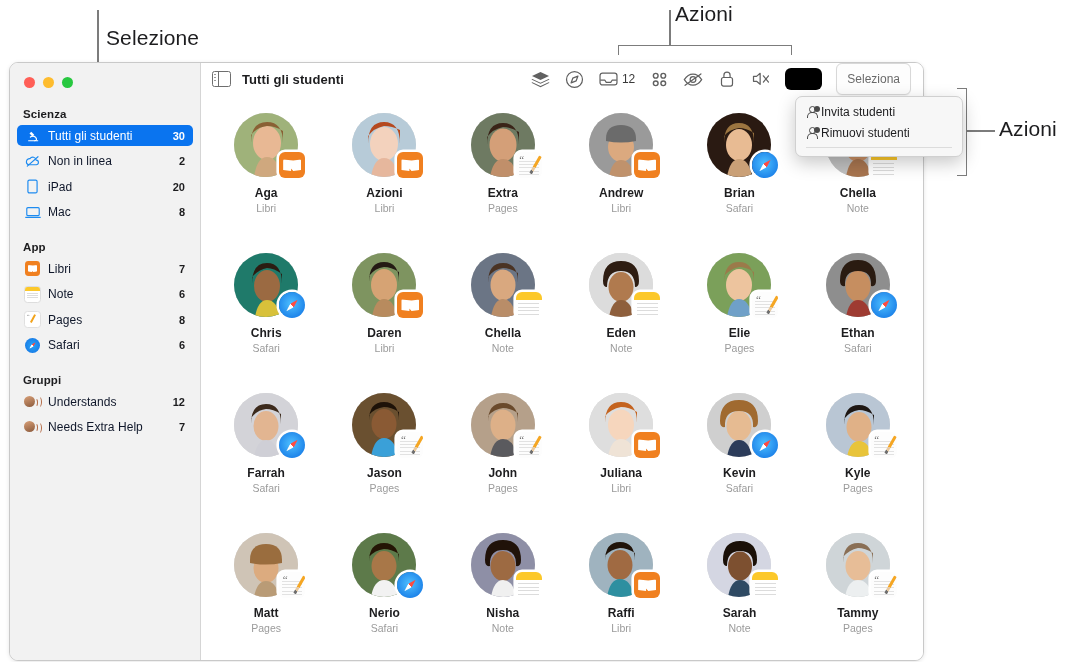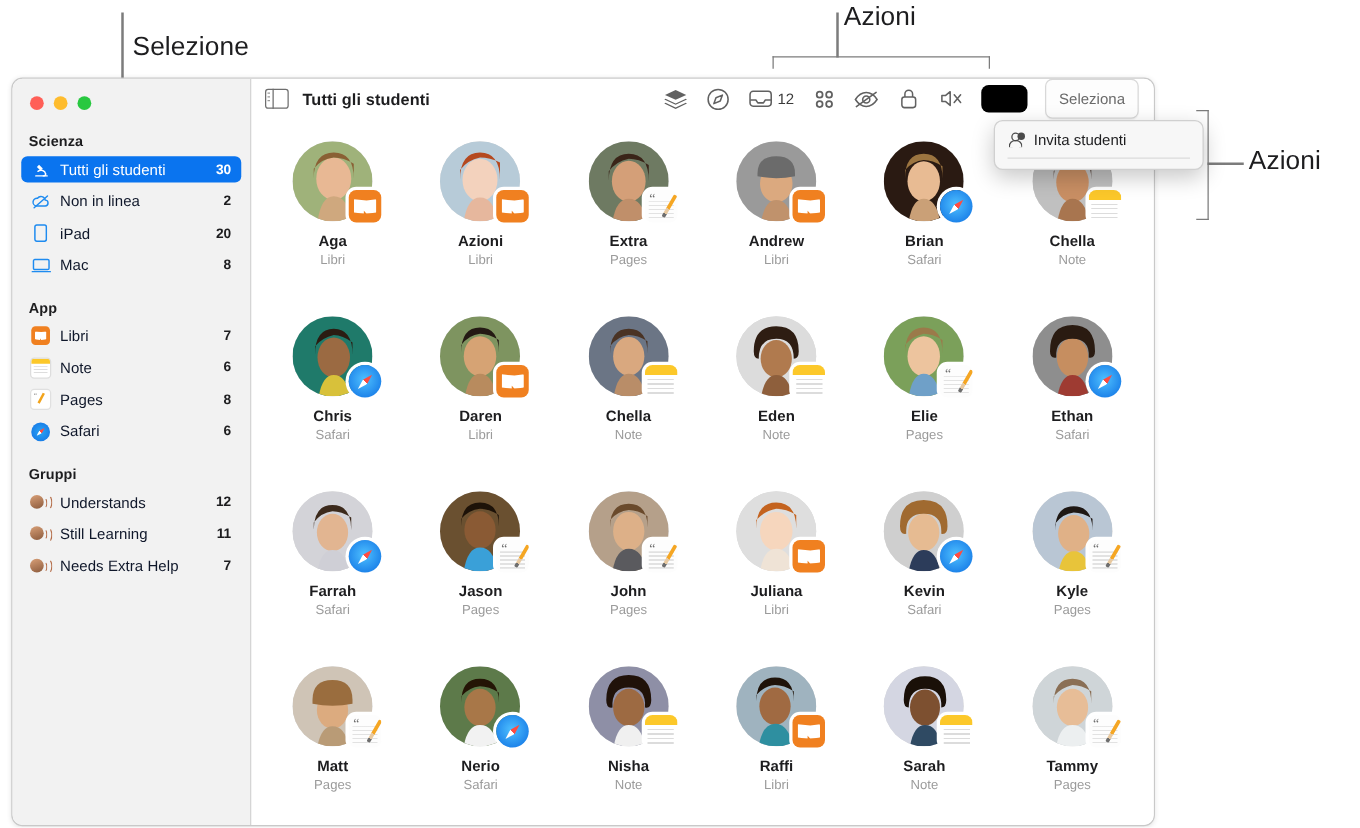--- a/index.html
+++ b/index.html
@@ -132,21 +132,21 @@
     clip-path:polygon(0 50%,50% 0,100% 50%,50% 100%);}
   .s-name{font-size:12px;font-weight:bold;color:#1d1d1f;margin-top:9px;letter-spacing:.05px;}
   .s-app{font-size:10.5px;color:#9b9b9b;margin-top:2px;}
 
   
   .menu{
     position:absolute;left:795px;top:96px;width:166px;
     background:#f7f7f7;border:1px solid #d0d0d0;border-radius:7px;
     box-shadow:0 6px 18px rgba(0,0,0,.22);padding:4px 0;z-index:40;
   }
-  .mi{display:flex;align-items:center;gap:7px;height:21px;padding:0 10px;font-size:12px;color:#1d1d1f;}
+  .mi{display:flex;align-items:center;gap:1px;height:21px;padding:0 10px;font-size:12px;color:#1d1d1f;}
   .mdiv{height:1px;background:#dcdcdc;margin:4px 10px;}
   .mic{width:14px;height:14px;position:relative;flex:0 0 14px;}
   .mic .p-head{position:absolute;left:2.5px;top:1px;width:5.6px;height:5.6px;border-radius:50%;
     border:1.2px solid #4a4a4a;}
   .mic .p-body{position:absolute;left:.5px;top:7.4px;width:9.6px;height:5px;
     border:1.2px solid #4a4a4a;border-bottom:none;border-radius:5px 5px 0 0;}
   .mic .p-dot{position:absolute;right:0;top:1.5px;width:6px;height:6px;border-radius:50%;background:#4a4a4a;}
   .mic.x-circle{border:1.2px solid #4a4a4a;border-radius:50%;}
   .mic.x-circle:before,.mic.x-circle:after{content:"";position:absolute;left:2.6px;top:5.8px;
     width:6.4px;height:1.1px;background:#4a4a4a;}
@@ -274,31 +274,20 @@
         <span class="cnt">12</span>
       </div>
       <div class="row">
         <span class="ico">
             <span class="grp">
               <span class="head"></span>
               <span class="w1"></span>
               <span class="w2"></span>
             </span>
           </span>
-        <span class="lbl">Still Learning</span>
-        <span class="cnt">11</span>
-      </div>
-      <div class="row">
-        <span class="ico">
-            <span class="grp">
-              <span class="head"></span>
-              <span class="w1"></span>
-              <span class="w2"></span>
-            </span>
-          </span>
         <span class="lbl">Needs Extra Help</span>
         <span class="cnt">7</span>
       </div>
     </div>
 
   </div>
 
   <div class="main">
 
     <div class="toolbar">
@@ -787,14 +776,22 @@
 
 <div class="menu">
   <div class="mi">
     <span class="mic">
         <span class="p-head"></span>
         <span class="p-body"></span>
         <span class="p-dot"></span>
       </span>
     <span>Invita studenti</span>
   </div>
+  <div class="mi">
+    <span class="mic">
+        <span class="p-head"></span>
+        <span class="p-body"></span>
+        <span class="p-dot"></span>
+      </span>
+    <span>Rimuovi studenti</span>
+  </div>
   <div class="mdiv"></div>
 </div>
 
 </body></html>

